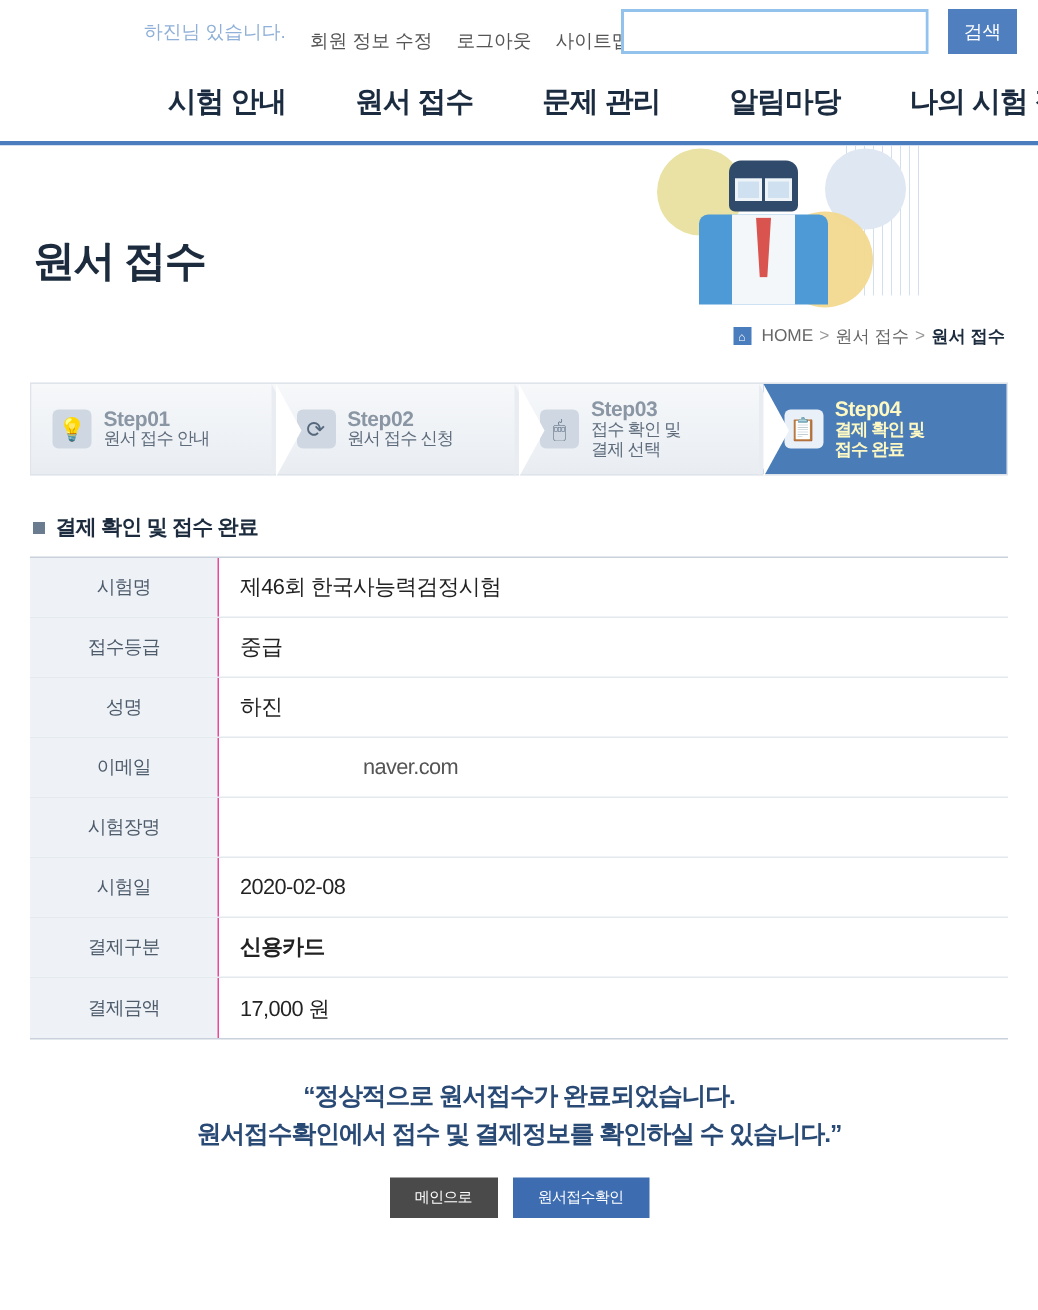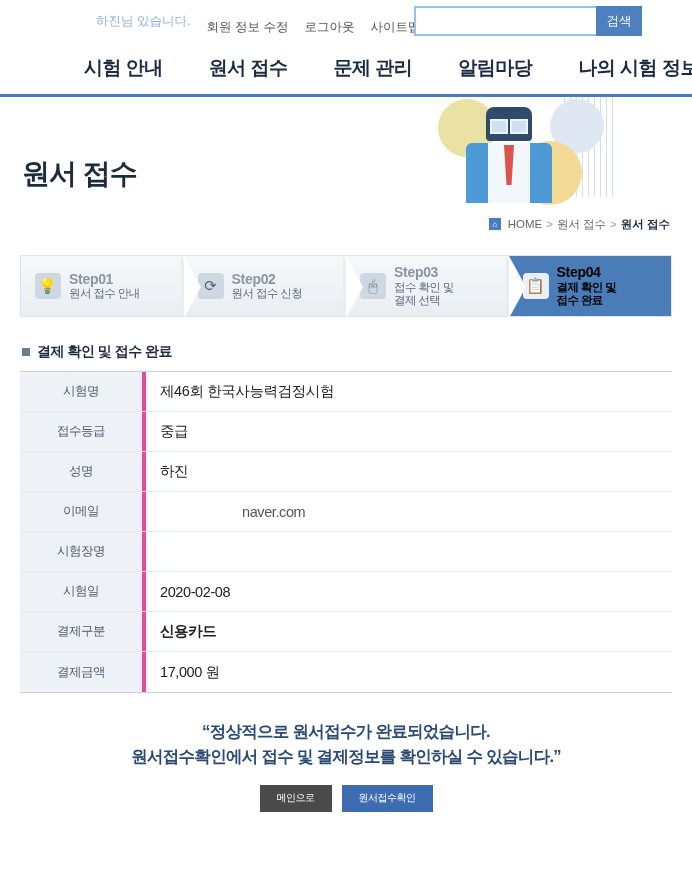--- a/index.html
+++ b/index.html
@@ -50,41 +50,41 @@
     border: none;
     outline: none;
     width: 100%;
     height: 100%;
     font-size: 12px;
     padding: 0 6px;
     font-family: "Liberation Sans", sans-serif;
   }
   .search-btn {
     position: absolute;
-    left: 596px;
+    left: 632px;
     top: 6px;
     width: 46px;
     height: 30px;
     background: #4f7fbf;
     color: #fff;
     font-size: 12.5px;
     display: flex;
     align-items: center;
     justify-content: center;
     border: none;
     overflow: hidden;
     white-space: nowrap;
   }
 
   
   .mainnav {
     height: 55px;
     display: flex;
     align-items: center;
-    padding-left: 84px;
+    padding-left: 112px;
     gap: 46px;
     border-bottom: 3px solid #4a7dbd;
     background: #fff;
   }
   .mainnav .nav-item {
     font-size: 19px;
     font-weight: bold;
     color: #1b2b40;
     white-space: nowrap;
     letter-spacing: -0.5px;
@@ -214,21 +214,21 @@
     width: 0; height: 0;
     border-top: 31px solid transparent;
     border-bottom: 31px solid transparent;
     border-left: 17px solid #e9edf2;
     z-index: 2;
   }
   .step.active {
     background: #4a7cb8;
   }
   .step.active:before { border-left-color: #4a7cb8; }
-  .step.active .s-num, .step.active .s-label { color: #000000; }
+  .step.active .s-num, .step.active .s-label { color: #fef9c3; }
   .step.last:after, .step.last:before { display: none; }
   .s-icon {
     width: 26px; height: 26px;
     border-radius: 4px;
     background: #cfd8e2;
     display: flex; align-items: center; justify-content: center;
     font-size: 15px;
     color: #55677c;
     flex: none;
   }
@@ -269,21 +269,21 @@
   }
   .row:last-child { border-bottom: none; }
   .th {
     width: 126px;
     background: #eef2f6;
     display: flex;
     align-items: center;
     justify-content: center;
     font-size: 12.5px;
     color: #4d5b6b;
-    border-right: 4px solid #ec4899;
+    border-right: 1px solid #ec4899;
     letter-spacing: -.5px;
     flex: none;
   }
   .td {
     flex: 1;
     display: flex;
     align-items: center;
     padding-left: 14px;
     font-size: 14.5px;
     color: #222;

